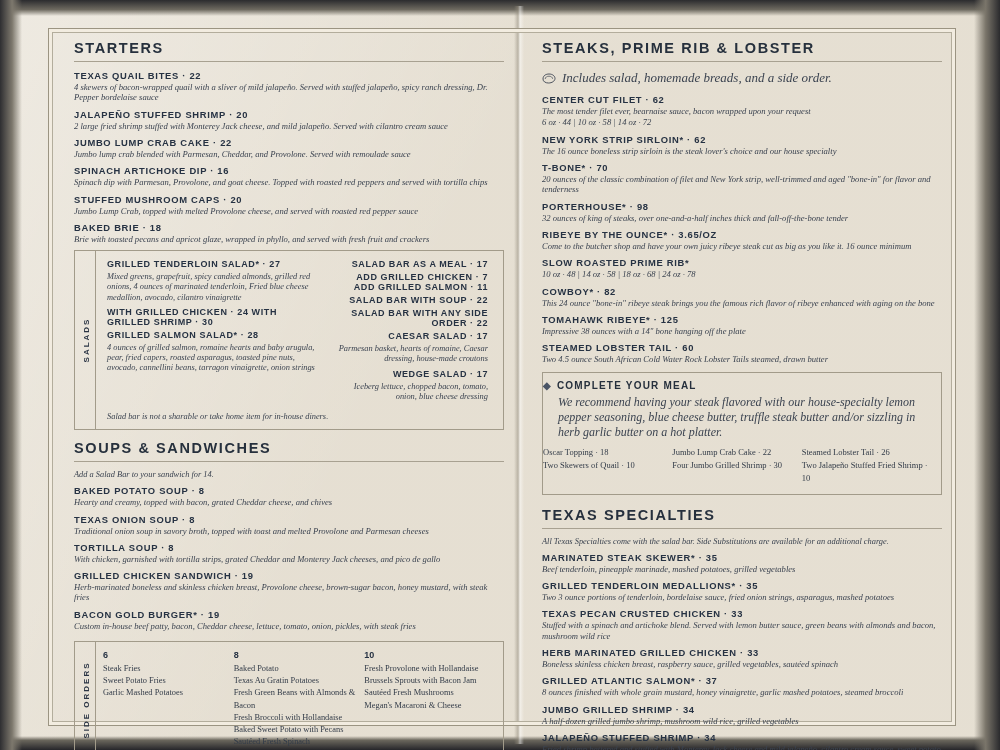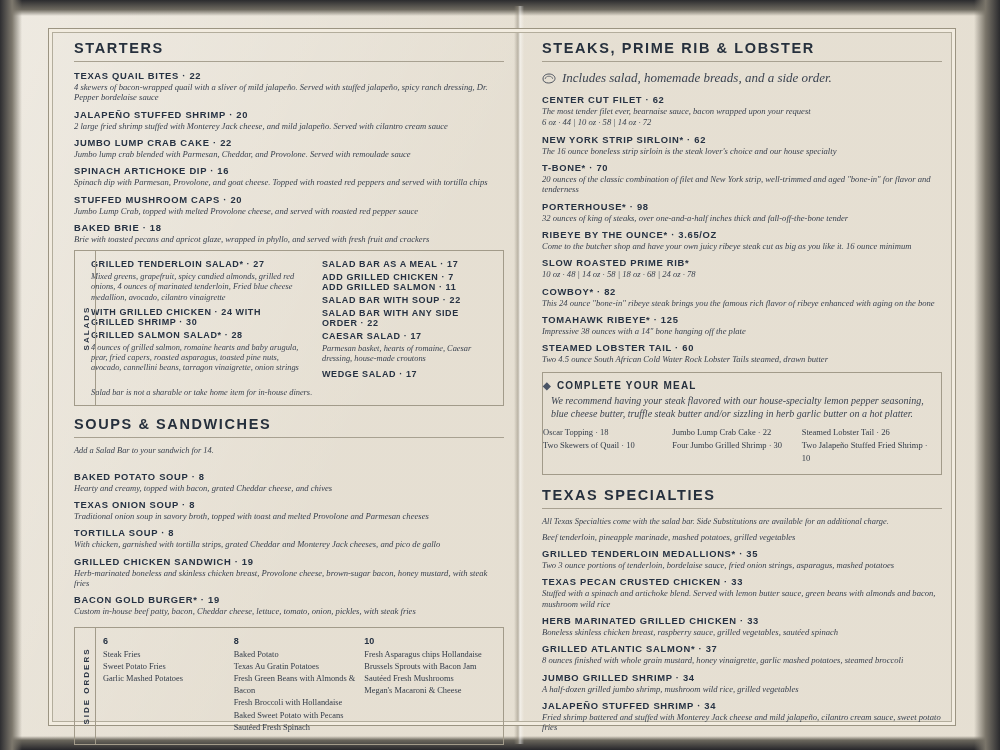--- a/index.html
+++ b/index.html
@@ -49,52 +49,52 @@
     text-transform:uppercase;
   }
   .item .desc{
     font-family:"Liberation Serif", serif;
     font-size:8.6px;font-style:italic;color:#3b4350;line-height:1.2;margin-top:1px;
   }
   .note{font-size:8.4px;font-style:italic;color:#3b4350;}
 
   
   .salad-box{
-    position:relative;border:1px solid #a29b8a;margin:6px 0 10px 0;padding:8px 8px 8px 16px;
+    position:relative;border:1px solid #a29b8a;margin:6px 0 10px 0;padding:8px 8px 8px 32px;
   }
   .salad-tab{
     position:absolute;left:0;top:0;bottom:0;width:20px;border-right:1px solid #a29b8a;
   }
   .salad-tab span{
     position:absolute;left:-17px;top:50%;width:56px;text-align:center;
     transform:translate(0,-50%) rotate(-90deg);transform-origin:center;
     font-family:"Liberation Sans", sans-serif;font-size:8px;letter-spacing:2px;color:#2a3444;font-weight:bold;
   }
   .salad-cols{display:flex;gap:16px;}
   .salad-cols .c1{width:215px;}
-  .salad-cols .c2{width:150px;}
+  .salad-cols .c2{width:150px;text-align:right;}
   .salad-line{font-family:"Liberation Sans", sans-serif;font-size:9px;font-weight:bold;letter-spacing:.6px;color:#263243;margin-bottom:3px;text-transform:uppercase;}
   .salad-sub{font-size:8.4px;font-style:italic;color:#3b4350;line-height:1.22;margin-bottom:4px;}
   .salad-foot{font-size:8.4px;font-style:italic;color:#3b4350;margin-top:6px;}
 
   
   .sides-box{position:relative;border:1px solid #a29b8a;margin-top:10px;padding:8px 8px 10px 28px;}
   .sides-cols{display:flex;}
   .sides-cols>div{flex:1;}
   .sides-price{font-family:"Liberation Sans", sans-serif;font-size:9px;font-weight:bold;color:#263243;margin-bottom:3px;}
   .sides-list{font-size:8.4px;color:#323b48;line-height:1.45;}
 
   
   .steak-note{display:flex;align-items:center;gap:6px;font-size:13px;font-style:italic;color:#3b4350;margin:2px 0 8px 0;}
   .steak-note svg{flex:0 0 auto;}
 
   .meal-box{border:1px solid #a29b8a;margin:8px 0 12px 0;padding:7px 10px 9px 0;position:relative;}
   .meal-title{font-family:"Liberation Sans", sans-serif;font-size:10px;font-weight:bold;letter-spacing:1.2px;color:#26303d;text-transform:uppercase;}
   .meal-title .dia{display:inline-block;margin-right:5px;color:#4a5566;}
-  .meal-desc{font-size:10px;font-style:italic;color:#3b4350;line-height:1.25;margin:4px 0 6px 8px;}
+  .meal-desc{font-size:12px;font-style:italic;color:#3b4350;line-height:1.25;margin:4px 0 6px 15px;}
   .meal-grid{display:flex;}
   .meal-grid>div{flex:1;font-size:8.5px;color:#323b48;line-height:1.5;}
 </style>
 </head>
 <body>
 
 <div class="page">
   <div class="edge-top"></div>
   <div class="edge-bottom"></div>
   <div class="edge-left"></div>
@@ -147,28 +147,29 @@
             <div class="salad-sub">4 ounces of grilled salmon, romaine hearts and baby arugula, pear, fried capers, roasted asparagus, toasted pine nuts, avocado, cannellini beans, tarragon vinaigrette, onion strings</div>
           </div>
           <div class="c2">
             <div class="salad-line">Salad Bar As A Meal · 17</div>
             <div class="salad-line">Add Grilled Chicken · 7    Add Grilled Salmon · 11</div>
             <div class="salad-line">Salad Bar With Soup · 22</div>
             <div class="salad-line">Salad Bar With Any Side Order · 22</div>
             <div class="salad-line">CAESAR SALAD · 17</div>
             <div class="salad-sub">Parmesan basket, hearts of romaine, Caesar dressing, house-made croutons</div>
             <div class="salad-line">WEDGE SALAD · 17</div>
+            <div class="salad-sub">Iceberg lettuce, chopped bacon, tomato, onion, blue cheese dressing</div>
           </div>
         </div>
         <div class="salad-foot">Salad bar is not a sharable or take home item for in-house diners.</div>
       </div>
 
       <h2 class="section">SOUPS &amp; SANDWICHES</h2>
       <div class="hr"></div>
-      <div class="note" style="margin-bottom:16px;">Add a Salad Bar to your sandwich for 14.</div>
+      <div class="note" style="margin-bottom:6px;">Add a Salad Bar to your sandwich for 14.</div>
 
       <div class="item">
         <div class="nm">BAKED POTATO SOUP · 8</div>
         <div class="desc">Hearty and creamy, topped with bacon, grated Cheddar cheese, and chives</div>
       </div>
       <div class="item">
         <div class="nm">TEXAS ONION SOUP · 8</div>
         <div class="desc">Traditional onion soup in savory broth, topped with toast and melted Provolone and Parmesan cheeses</div>
       </div>
       <div class="item">
@@ -204,21 +205,21 @@
               <div>Texas Au Gratin Potatoes</div>
               <div>Fresh Green Beans with Almonds &amp; Bacon</div>
               <div>Fresh Broccoli with Hollandaise</div>
               <div>Baked Sweet Potato with Pecans</div>
               <div>Sautéed Fresh Spinach</div>
             </div>
           </div>
           <div>
             <div class="sides-price">10</div>
             <div class="sides-list">
-              <div>Fresh Asparagus chips Hollandaise</div>
+              <div>Fresh Provolone with Hollandaise</div>
               <div>Brussels Sprouts with Bacon Jam</div>
               <div>Sautéed Fresh Mushrooms</div>
               <div>Megan's Macaroni &amp; Cheese</div>
             </div>
           </div>
         </div>
       </div>
 
     </div>
 
@@ -291,20 +292,21 @@
             <div>Two Jalapeño Stuffed Fried Shrimp · 10</div>
           </div>
         </div>
       </div>
 
       <h2 class="section">TEXAS SPECIALTIES</h2>
       <div class="hr"></div>
       <div class="note" style="margin-bottom:6px;">All Texas Specialties come with the salad bar. Side Substitutions are available for an additional charge.</div>
 
       <div class="item">
+        <div class="nm">MARINATED STEAK SKEWER* · 35</div>
         <div class="desc">Beef tenderloin, pineapple marinade, mashed potatoes, grilled vegetables</div>
       </div>
       <div class="item">
         <div class="nm">GRILLED TENDERLOIN MEDALLIONS* · 35</div>
         <div class="desc">Two 3 ounce portions of tenderloin, bordelaise sauce, fried onion strings, asparagus, mashed potatoes</div>
       </div>
       <div class="item">
         <div class="nm">TEXAS PECAN CRUSTED CHICKEN · 33</div>
         <div class="desc">Stuffed with a spinach and artichoke blend. Served with lemon butter sauce, green beans with almonds and bacon, mushroom wild rice</div>
       </div>

